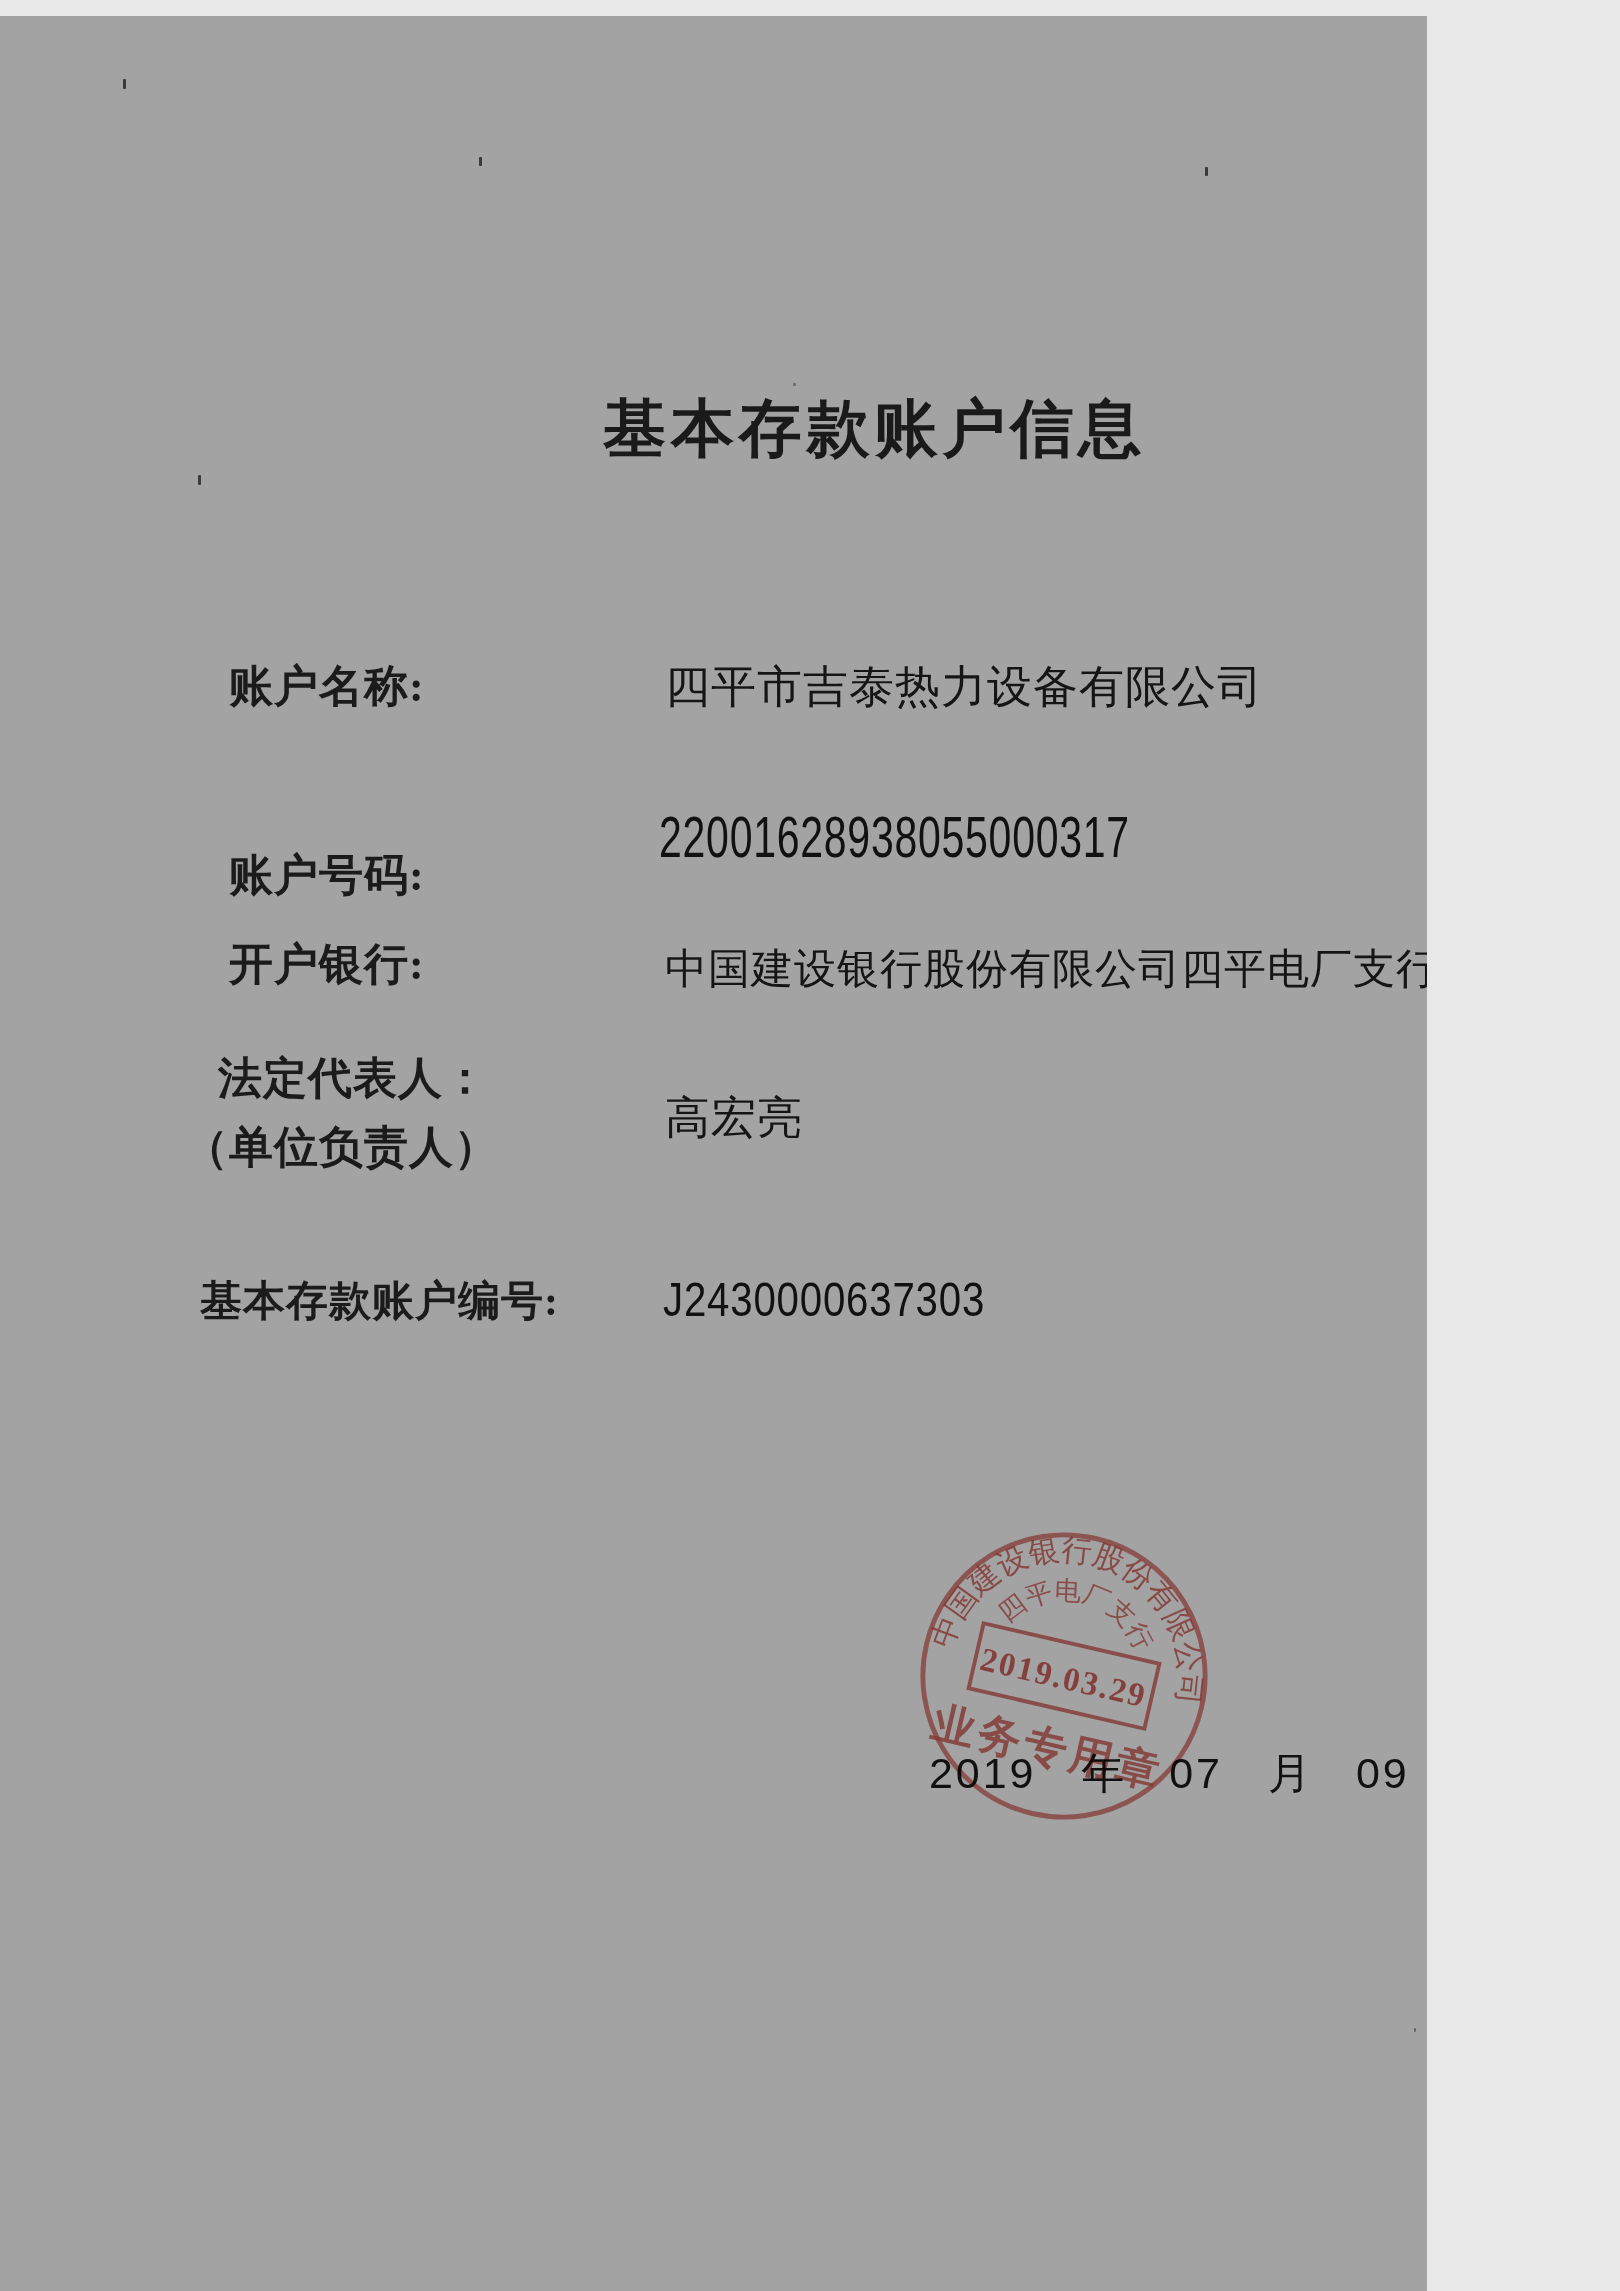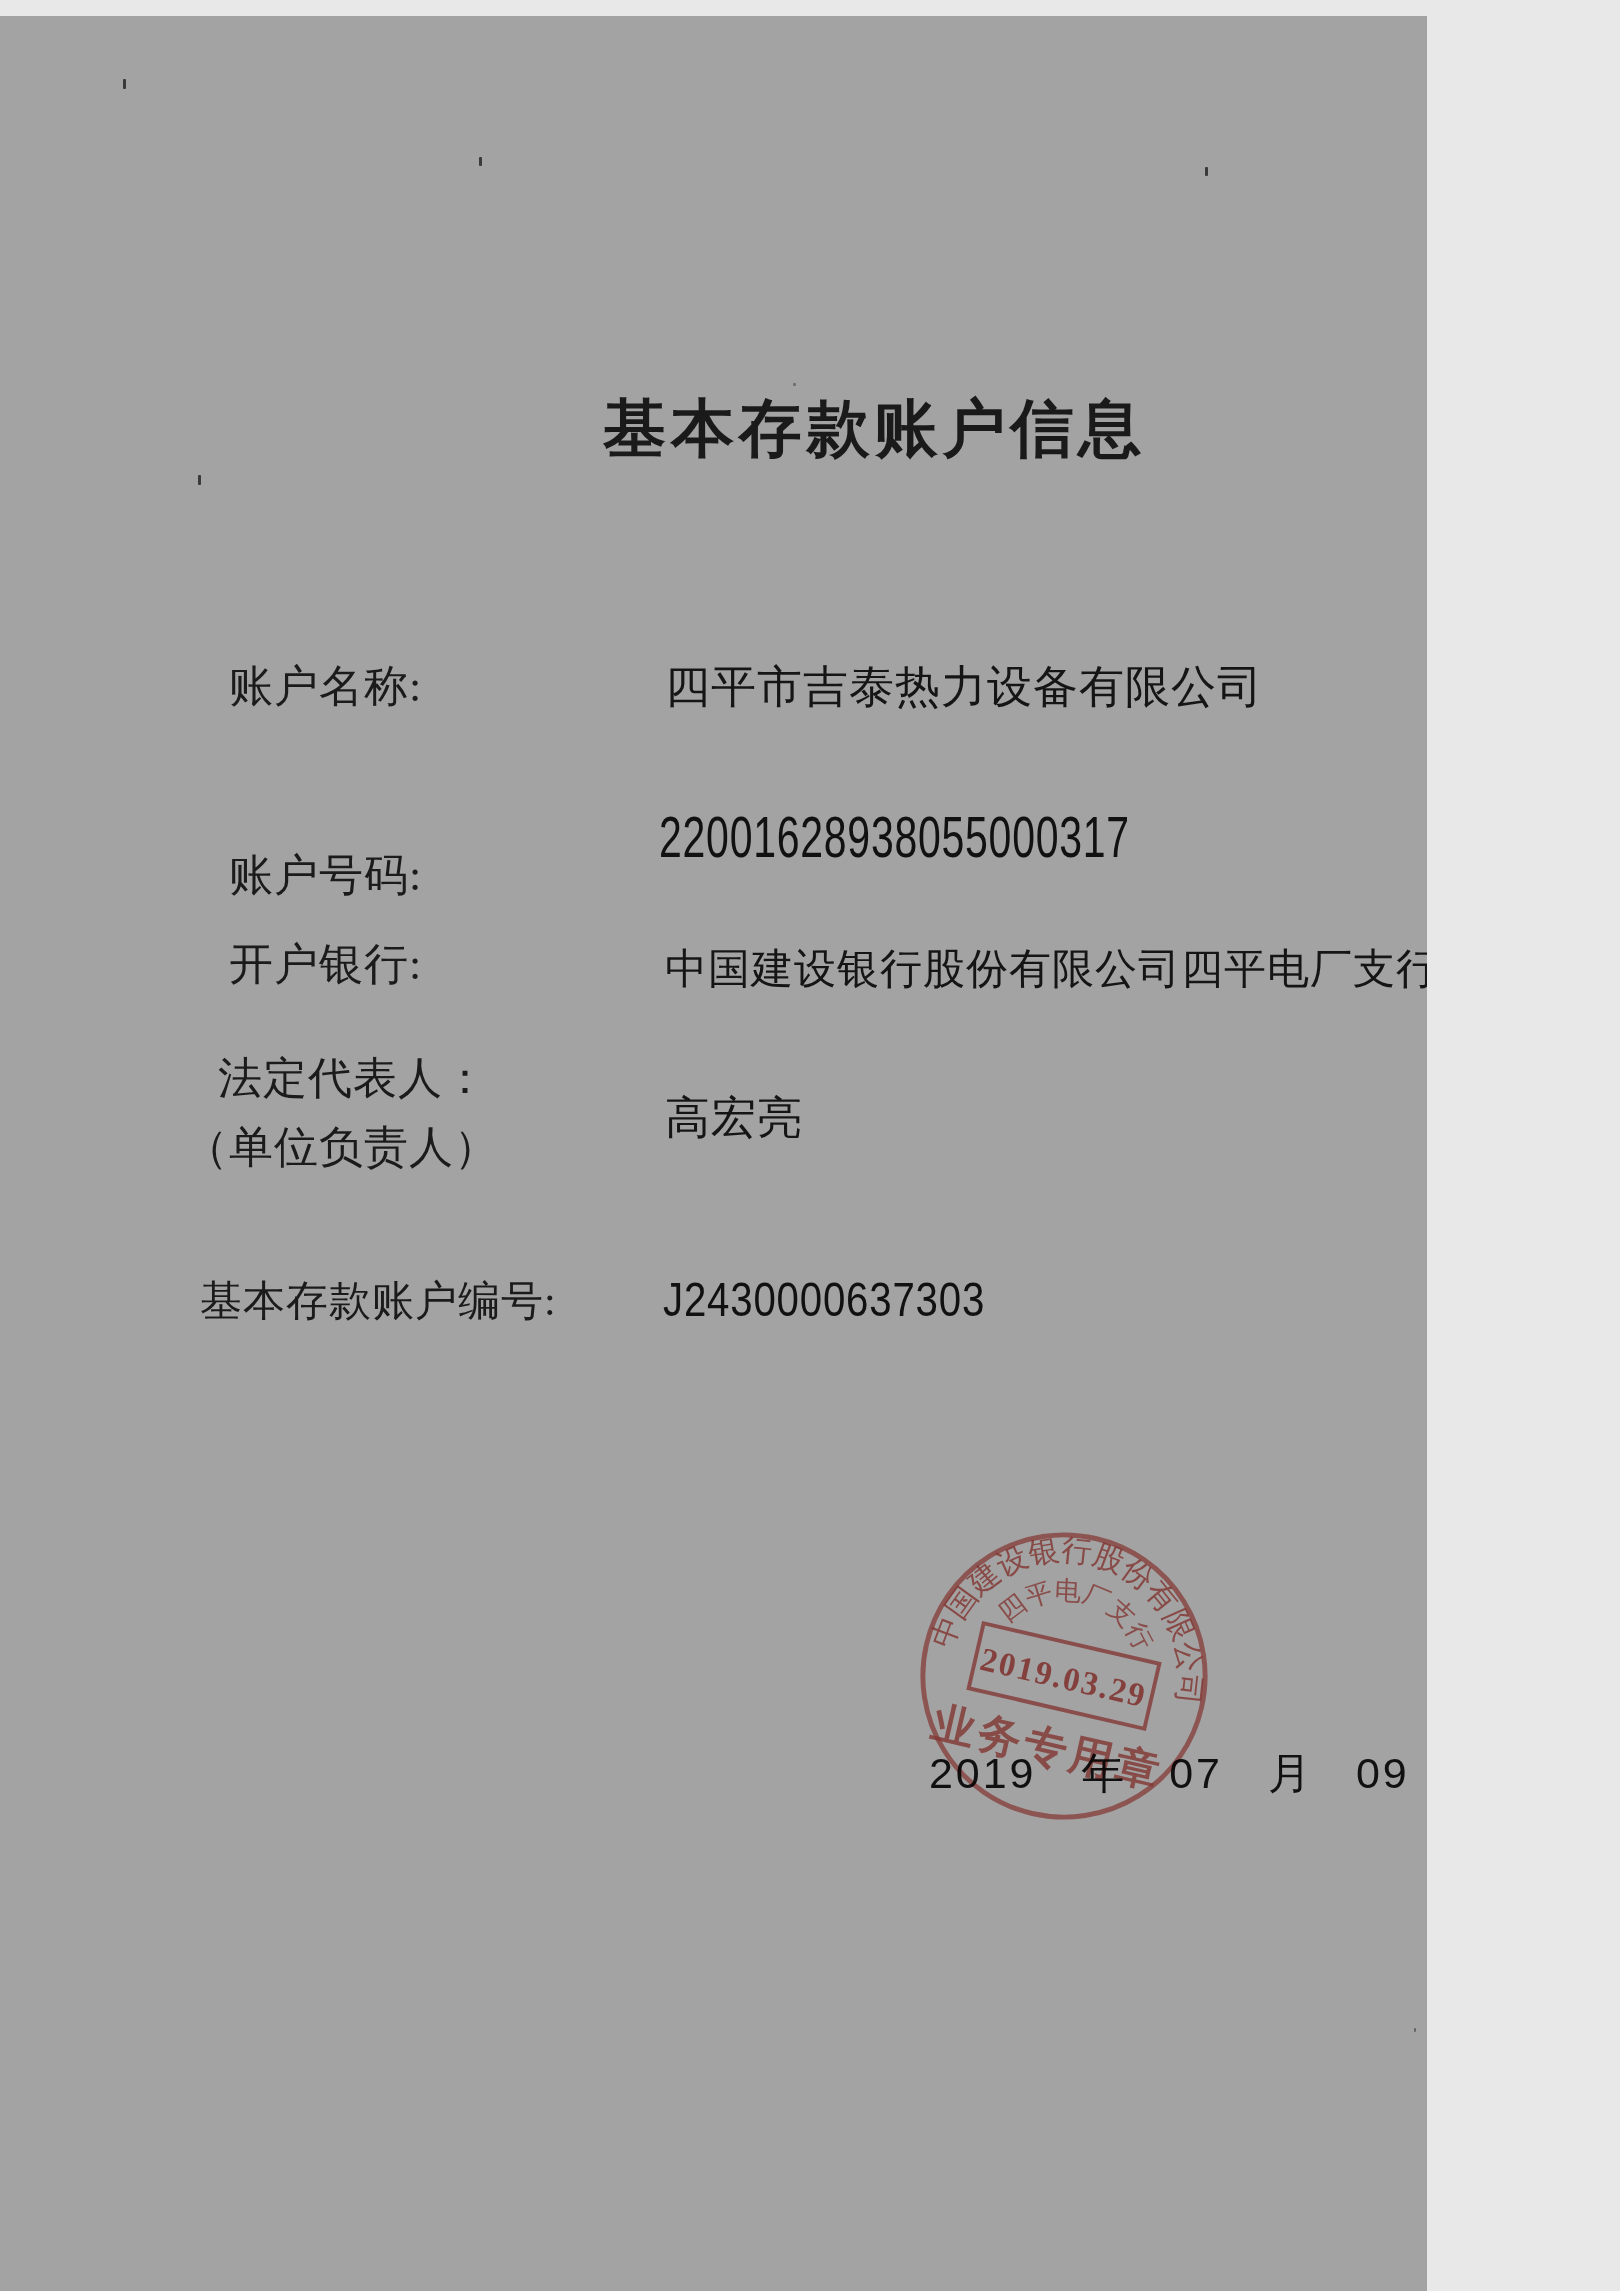--- a/index.html
+++ b/index.html
@@ -12,21 +12,21 @@
     color:#1c1c1c;
     margin-top:16px;
   }
   .doc-title{
     position:absolute;left:603px;top:370px;
     font-size:63px;font-weight:700;letter-spacing:4.9px;
     color:#1a1a1a;margin:0;white-space:nowrap;
   }
   .field-label{
     position:absolute;
-    font-size:44px;font-weight:400;letter-spacing:1px;
+    font-size:44px;font-weight:700;letter-spacing:1px;
     white-space:nowrap;color:#1b1b1b;
   }
   .field-value{
     position:absolute;
     font-size:45px;font-weight:400;letter-spacing:1px;
     white-space:nowrap;color:#151515;
   }
   .num-value{
     font-family:"Liberation Sans","DejaVu Sans",sans-serif;
     transform:scaleX(.72);transform-origin:left top;

